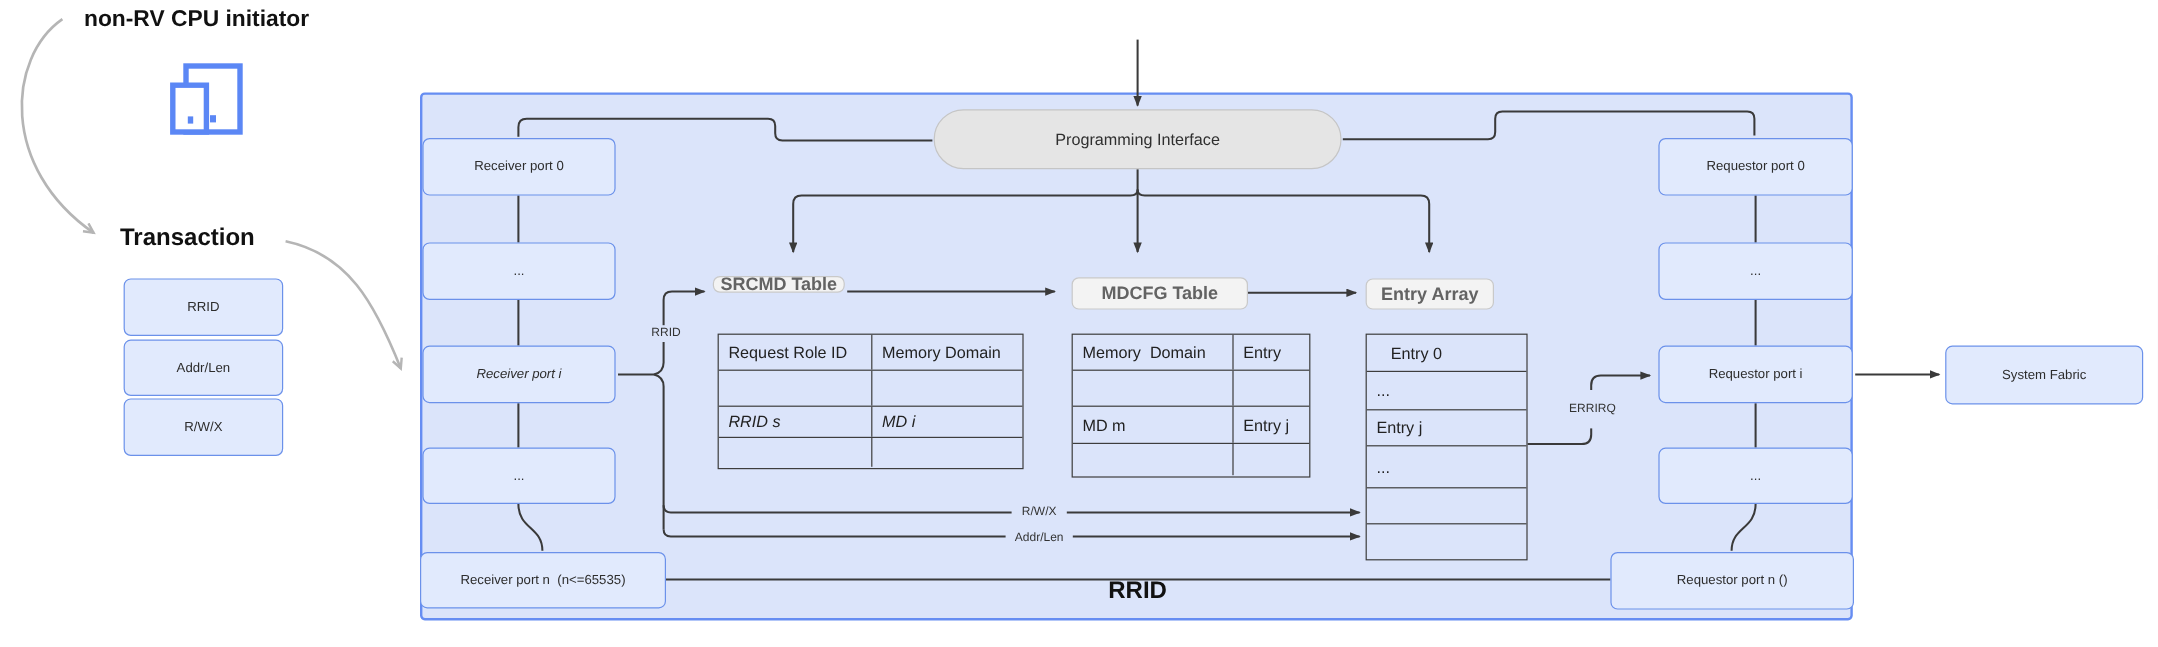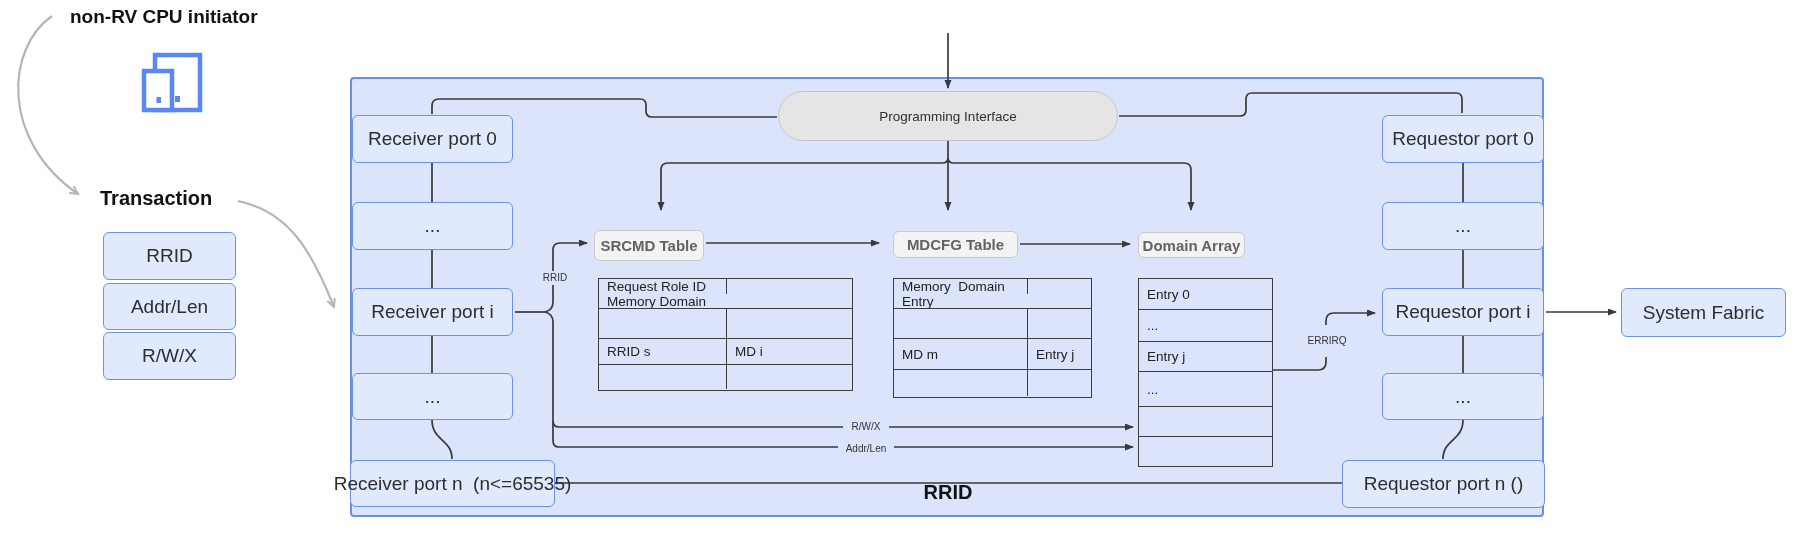--- a/index.html
+++ b/index.html
@@ -7,35 +7,35 @@
     position:relative;width:1798px;height:539px;overflow:hidden;
     font-family:"Liberation Sans", sans-serif;background:#ffffff;
   }
   .abs{position:absolute;box-sizing:border-box;}
   .container{
     background:#dbe4fa;border:2px solid #668df2;border-radius:4px;
   }
   .bluebox{
     background:#e1eafd;border:1.5px solid #6b91ea;border-radius:6px;
     display:flex;align-items:center;justify-content:center;
-    font-size:19px;color:#2d2d2d;white-space:pre;text-align:center;
+    font-size:11px;color:#2d2d2d;white-space:pre;text-align:center;
   }
   .graypill{
     background:#e5e5e5;border:1px solid #c5c5c5;border-radius:25px;
     display:flex;align-items:center;justify-content:center;
     font-size:13.5px;color:#2f2f2f;
   }
   .graylabel{
     background:#f3f3f3;border:1px solid #c9c9c9;border-radius:6px;
     display:flex;align-items:center;justify-content:center;
     font-size:15px;font-weight:bold;color:#636363;white-space:pre;
   }
   .tbl{border:1.5px solid #3d3d3d;background:transparent;}
   .trow{display:flex;box-sizing:border-box;border-top:1.5px solid #3d3d3d;}
-  .trow:first-child{border-top:none;flex-direction:column;}
+  .trow:first-child{border-top:none;}
   .tcell{
     box-sizing:border-box;display:flex;align-items:center;
     padding-left:8px;font-size:13.5px;color:#222;white-space:pre;overflow:hidden;
   }
   .tcell.c1{border-right:1.5px solid #3d3d3d;}
   .bigtitle{font-weight:bold;color:#111;white-space:pre;}
   .wirelabel{
     background:#dbe4fa;color:#333;font-size:10px;line-height:12px;
     display:flex;align-items:center;justify-content:center;text-align:center;white-space:pre;
   }
@@ -112,46 +112,46 @@
 
   <div class="abs bigtitle" style="left:100px;top:187px;font-size:20px;">Transaction</div>
   <div class="abs bluebox" style="left:103px;top:232px;width:133px;height:48px;">RRID</div>
   <div class="abs bluebox" style="left:103px;top:283px;width:133px;height:47px;">Addr/Len</div>
   <div class="abs bluebox" style="left:103px;top:332px;width:133px;height:48px;">R/W/X</div>
 
   <div class="abs graypill" style="left:778px;top:91px;width:340px;height:50px;">Programming Interface</div>
 
   <div class="abs bluebox" style="left:352px;top:115px;width:161px;height:48px;">Receiver port 0</div>
   <div class="abs bluebox" style="left:352px;top:202px;width:161px;height:48px;">...</div>
-  <div class="abs bluebox" style="left:352px;top:288px;width:161px;height:48px;">Receiver port i</div>
+  <div class="abs bluebox" style="left:352px;top:288px;width:161px;height:48px;font-style:italic;">Receiver port i</div>
   <div class="abs bluebox" style="left:352px;top:373px;width:161px;height:47px;">...</div>
   <div class="abs bluebox" style="left:350px;top:460px;width:205px;height:47px;">Receiver port n  (n&lt;=65535)</div>
 
   <div class="abs bluebox" style="left:1382px;top:115px;width:162px;height:48px;">Requestor port 0</div>
   <div class="abs bluebox" style="left:1382px;top:202px;width:162px;height:48px;">...</div>
   <div class="abs bluebox" style="left:1382px;top:288px;width:162px;height:48px;">Requestor port i</div>
   <div class="abs bluebox" style="left:1382px;top:373px;width:162px;height:47px;">...</div>
   <div class="abs bluebox" style="left:1621px;top:288px;width:165px;height:49px;">System Fabric</div>
 
   <div class="abs bluebox" style="left:1342px;top:460px;width:203px;height:48px;">Requestor port n ()</div>
 
-  <div class="abs graylabel" style="left:594px;top:230px;width:110px;height:31px;">SRCMD Table</div>
-  <div class="abs graylabel" style="left:893px;top:231px;width:125px;height:27px;">MDCFG Table</div>
-  <div class="abs graylabel" style="left:1138px;top:232px;width:107px;height:26px;">Domain Array</div>
+  <div class="abs graylabel" style="left:594px;top:230px;width:110px;height:14px;">SRCMD Table</div>
+  <div class="abs graylabel" style="left:893px;top:231px;width:147px;height:27px;">MDCFG Table</div>
+  <div class="abs graylabel" style="left:1138px;top:232px;width:107px;height:26px;">Entry Array</div>
 
   <div class="abs tbl" style="left:598px;top:278px;width:255px;height:113px;">
     <div class="trow" style="height:29px;">
       <div class="tcell c1" style="width:128px;">Request Role ID</div>
       <div class="tcell" style="flex:1;">Memory Domain</div>
     </div>
     <div class="trow" style="height:30px;">
       <div class="tcell c1" style="width:128px;"></div>
       <div class="tcell" style="flex:1;"></div>
     </div>
-    <div class="trow" style="height:26px;">
+    <div class="trow" style="height:26px;font-style:italic;">
       <div class="tcell c1" style="width:128px;">RRID s</div>
       <div class="tcell" style="flex:1;">MD i</div>
     </div>
     <div class="trow" style="height:25px;">
       <div class="tcell c1" style="width:128px;"></div>
       <div class="tcell" style="flex:1;"></div>
     </div>
   </div>
 
   <div class="abs tbl" style="left:893px;top:278px;width:199px;height:120px;">
@@ -168,21 +168,21 @@
       <div class="tcell" style="flex:1;">Entry j</div>
     </div>
     <div class="trow" style="height:27px;">
       <div class="tcell c1" style="width:134px;"></div>
       <div class="tcell" style="flex:1;"></div>
     </div>
   </div>
 
   <div class="abs tbl" style="left:1138px;top:278px;width:135px;height:189px;">
     <div class="trow" style="height:30px;">
-      <div class="tcell" style="flex:1;">Entry 0</div>
+      <div class="tcell" style="flex:1;margin-left:12px;">Entry 0</div>
     </div>
     <div class="trow" style="height:32px;">
       <div class="tcell" style="flex:1;">...</div>
     </div>
     <div class="trow" style="height:30px;">
       <div class="tcell" style="flex:1;">Entry j</div>
     </div>
     <div class="trow" style="height:35px;">
       <div class="tcell" style="flex:1;">...</div>
     </div>

